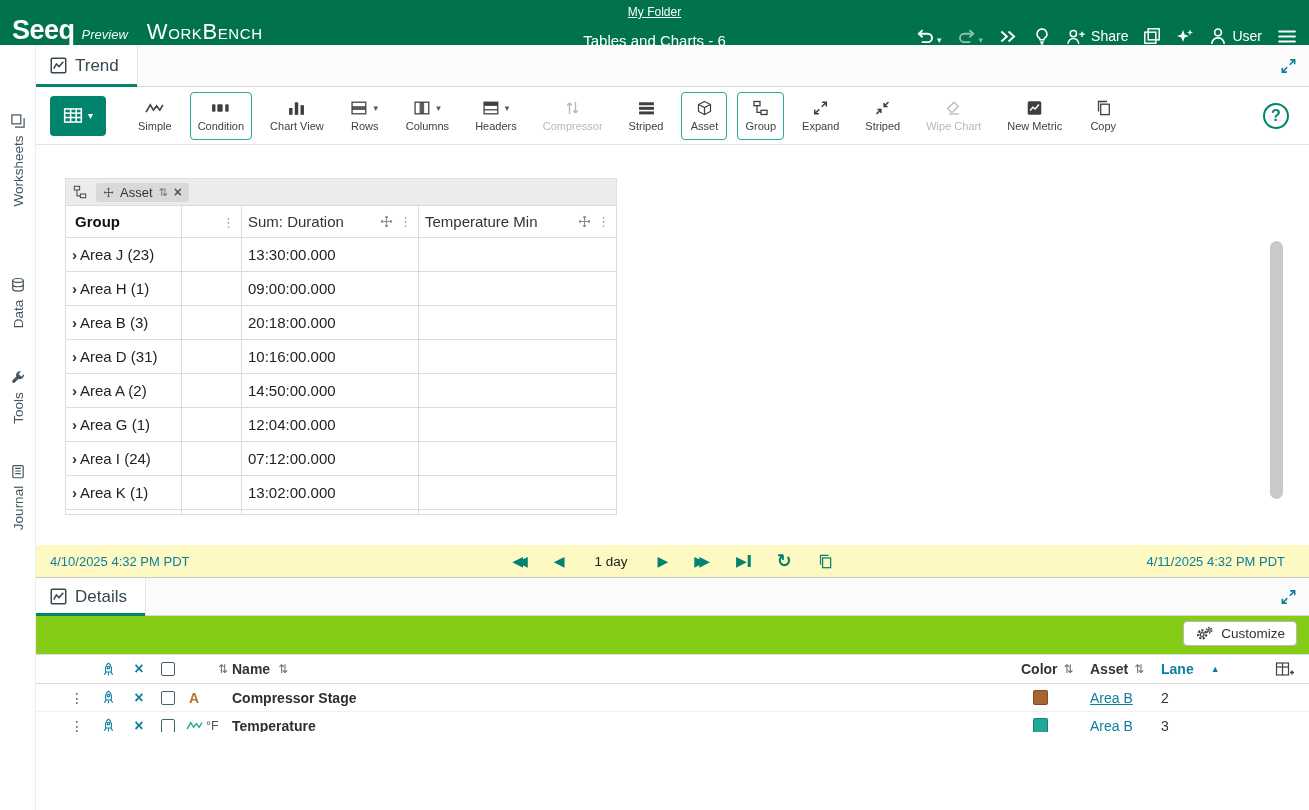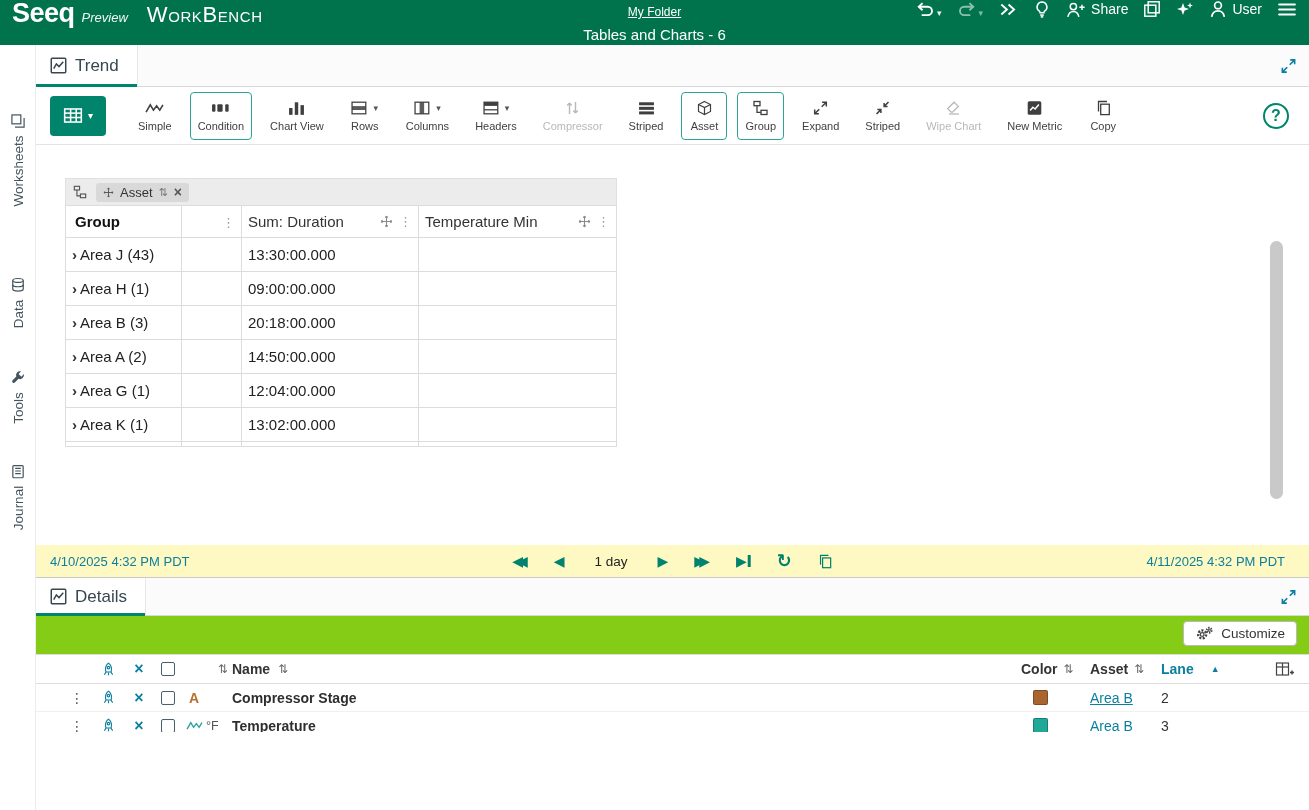--- a/index.html
+++ b/index.html
@@ -2,28 +2,28 @@
 <html style="--brand: #00734d; --accent: #00846c; --selborder: #2aa596; --link: #0b7f9e;"><head>
 <meta charset="utf-8">
 <style>
 *{box-sizing:border-box;margin:0;padding:0}
 html,body{width:1309px;height:810px}
 body{font-family:"Liberation Sans","DejaVu Sans",sans-serif;color:#333;background:#fff;overflow:hidden}
 span[data-icon] svg,.ic svg{width:100%;height:100%;display:block}
 .app{width:1309px;height:810px;display:flex;flex-direction:column;overflow:hidden}
 
 
-.topbar{flex:0 0 45px;background:var(--brand,#00734d);color:#fff;display:flex;align-items:flex-start;padding:0 12px;position:relative;z-index:5}
+.topbar{flex:0 0 45px;background:var(--brand,#00734d);color:#fff;display:flex;align-items:flex-end;padding:0 12px;position:relative;z-index:5}
 .brand{display:flex;align-items:baseline;cursor:pointer}
 .brand-main{font-size:27px;font-weight:bold;letter-spacing:-.5px;line-height:1}
 .brand-preview{font-style:italic;font-size:13px;margin-left:7px;opacity:.95}
 .brand-product{font-variant:small-caps;font-size:22px;margin-left:19px;letter-spacing:.6px}
 .tb-center{position:absolute;left:50%;transform:translateX(-50%);text-align:center;top:2px}
 .crumb{color:#fff;font-size:12px;text-decoration:underline;cursor:pointer;display:inline-block}
-.doc-title{font-size:15px;margin-top:6px;white-space:nowrap}
+.doc-title{font-size:15px;margin-top:12px;white-space:nowrap}
 .tb-actions{margin-left:auto;display:flex;align-items:center;gap:15px}
 .tb-act{display:flex;align-items:center;gap:5px;cursor:pointer;color:#fff}
 .tb-act .ic{width:20px;height:17px}
 .tb-act .ic.sq{width:18px;height:18px}
 .caret-sm{font-size:9px;opacity:.9;margin-left:-3px;margin-top:8px}
 .tb-label{font-size:14px}
 .dim{opacity:.55}
 
 
 .main{flex:1;display:flex;min-height:0}
@@ -529,47 +529,59 @@
                           <svg viewBox="0 0 14 14" fill="none" stroke="currentColor" stroke-width="1.2">
                             <path d="M7 1.2 V12.8 M1.2 7 H12.8"></path>
                             <path d="M7 1.2 L5.6 2.8 M7 1.2 L8.4 2.8 M7 12.8 L5.6 11.2 M7 12.8 L8.4 11.2 M1.2 7 L2.8 5.6 M1.2 7 L2.8 8.4 M12.8 7 L11.2 5.6 M12.8 7 L11.2 8.4"></path>
                           </svg>
                         </span>
                         <span class="hdots">⋮</span>
                       </span>
                     </th>
                   </tr>
                   <tr>
-                    <td class="td-group"><span class="chev">›</span><span>Area J (43)</span></td>
+                    <td class="td-group"><span class="chev">›</span><span>Area J (23)</span></td>
                     <td class="td-blank"></td>
                     <td class="td-dur">13:30:00.000</td>
                     <td class="td-temp"></td>
                   </tr>
                   <tr>
                     <td class="td-group"><span class="chev">›</span><span>Area H (1)</span></td>
                     <td class="td-blank"></td>
                     <td class="td-dur">09:00:00.000</td>
                     <td class="td-temp"></td>
                   </tr>
                   <tr>
                     <td class="td-group"><span class="chev">›</span><span>Area B (3)</span></td>
                     <td class="td-blank"></td>
                     <td class="td-dur">20:18:00.000</td>
                     <td class="td-temp"></td>
                   </tr>
                   <tr>
+                    <td class="td-group"><span class="chev">›</span><span>Area D (31)</span></td>
+                    <td class="td-blank"></td>
+                    <td class="td-dur">10:16:00.000</td>
+                    <td class="td-temp"></td>
+                  </tr>
+                  <tr>
                     <td class="td-group"><span class="chev">›</span><span>Area A (2)</span></td>
                     <td class="td-blank"></td>
                     <td class="td-dur">14:50:00.000</td>
                     <td class="td-temp"></td>
                   </tr>
                   <tr>
                     <td class="td-group"><span class="chev">›</span><span>Area G (1)</span></td>
                     <td class="td-blank"></td>
                     <td class="td-dur">12:04:00.000</td>
+                    <td class="td-temp"></td>
+                  </tr>
+                  <tr>
+                    <td class="td-group"><span class="chev">›</span><span>Area I (24)</span></td>
+                    <td class="td-blank"></td>
+                    <td class="td-dur">07:12:00.000</td>
                     <td class="td-temp"></td>
                   </tr>
                   <tr>
                     <td class="td-group"><span class="chev">›</span><span>Area K (1)</span></td>
                     <td class="td-blank"></td>
                     <td class="td-dur">13:02:00.000</td>
                     <td class="td-temp"></td>
                   </tr>
                   <tr class="partial">
                     <td></td>

